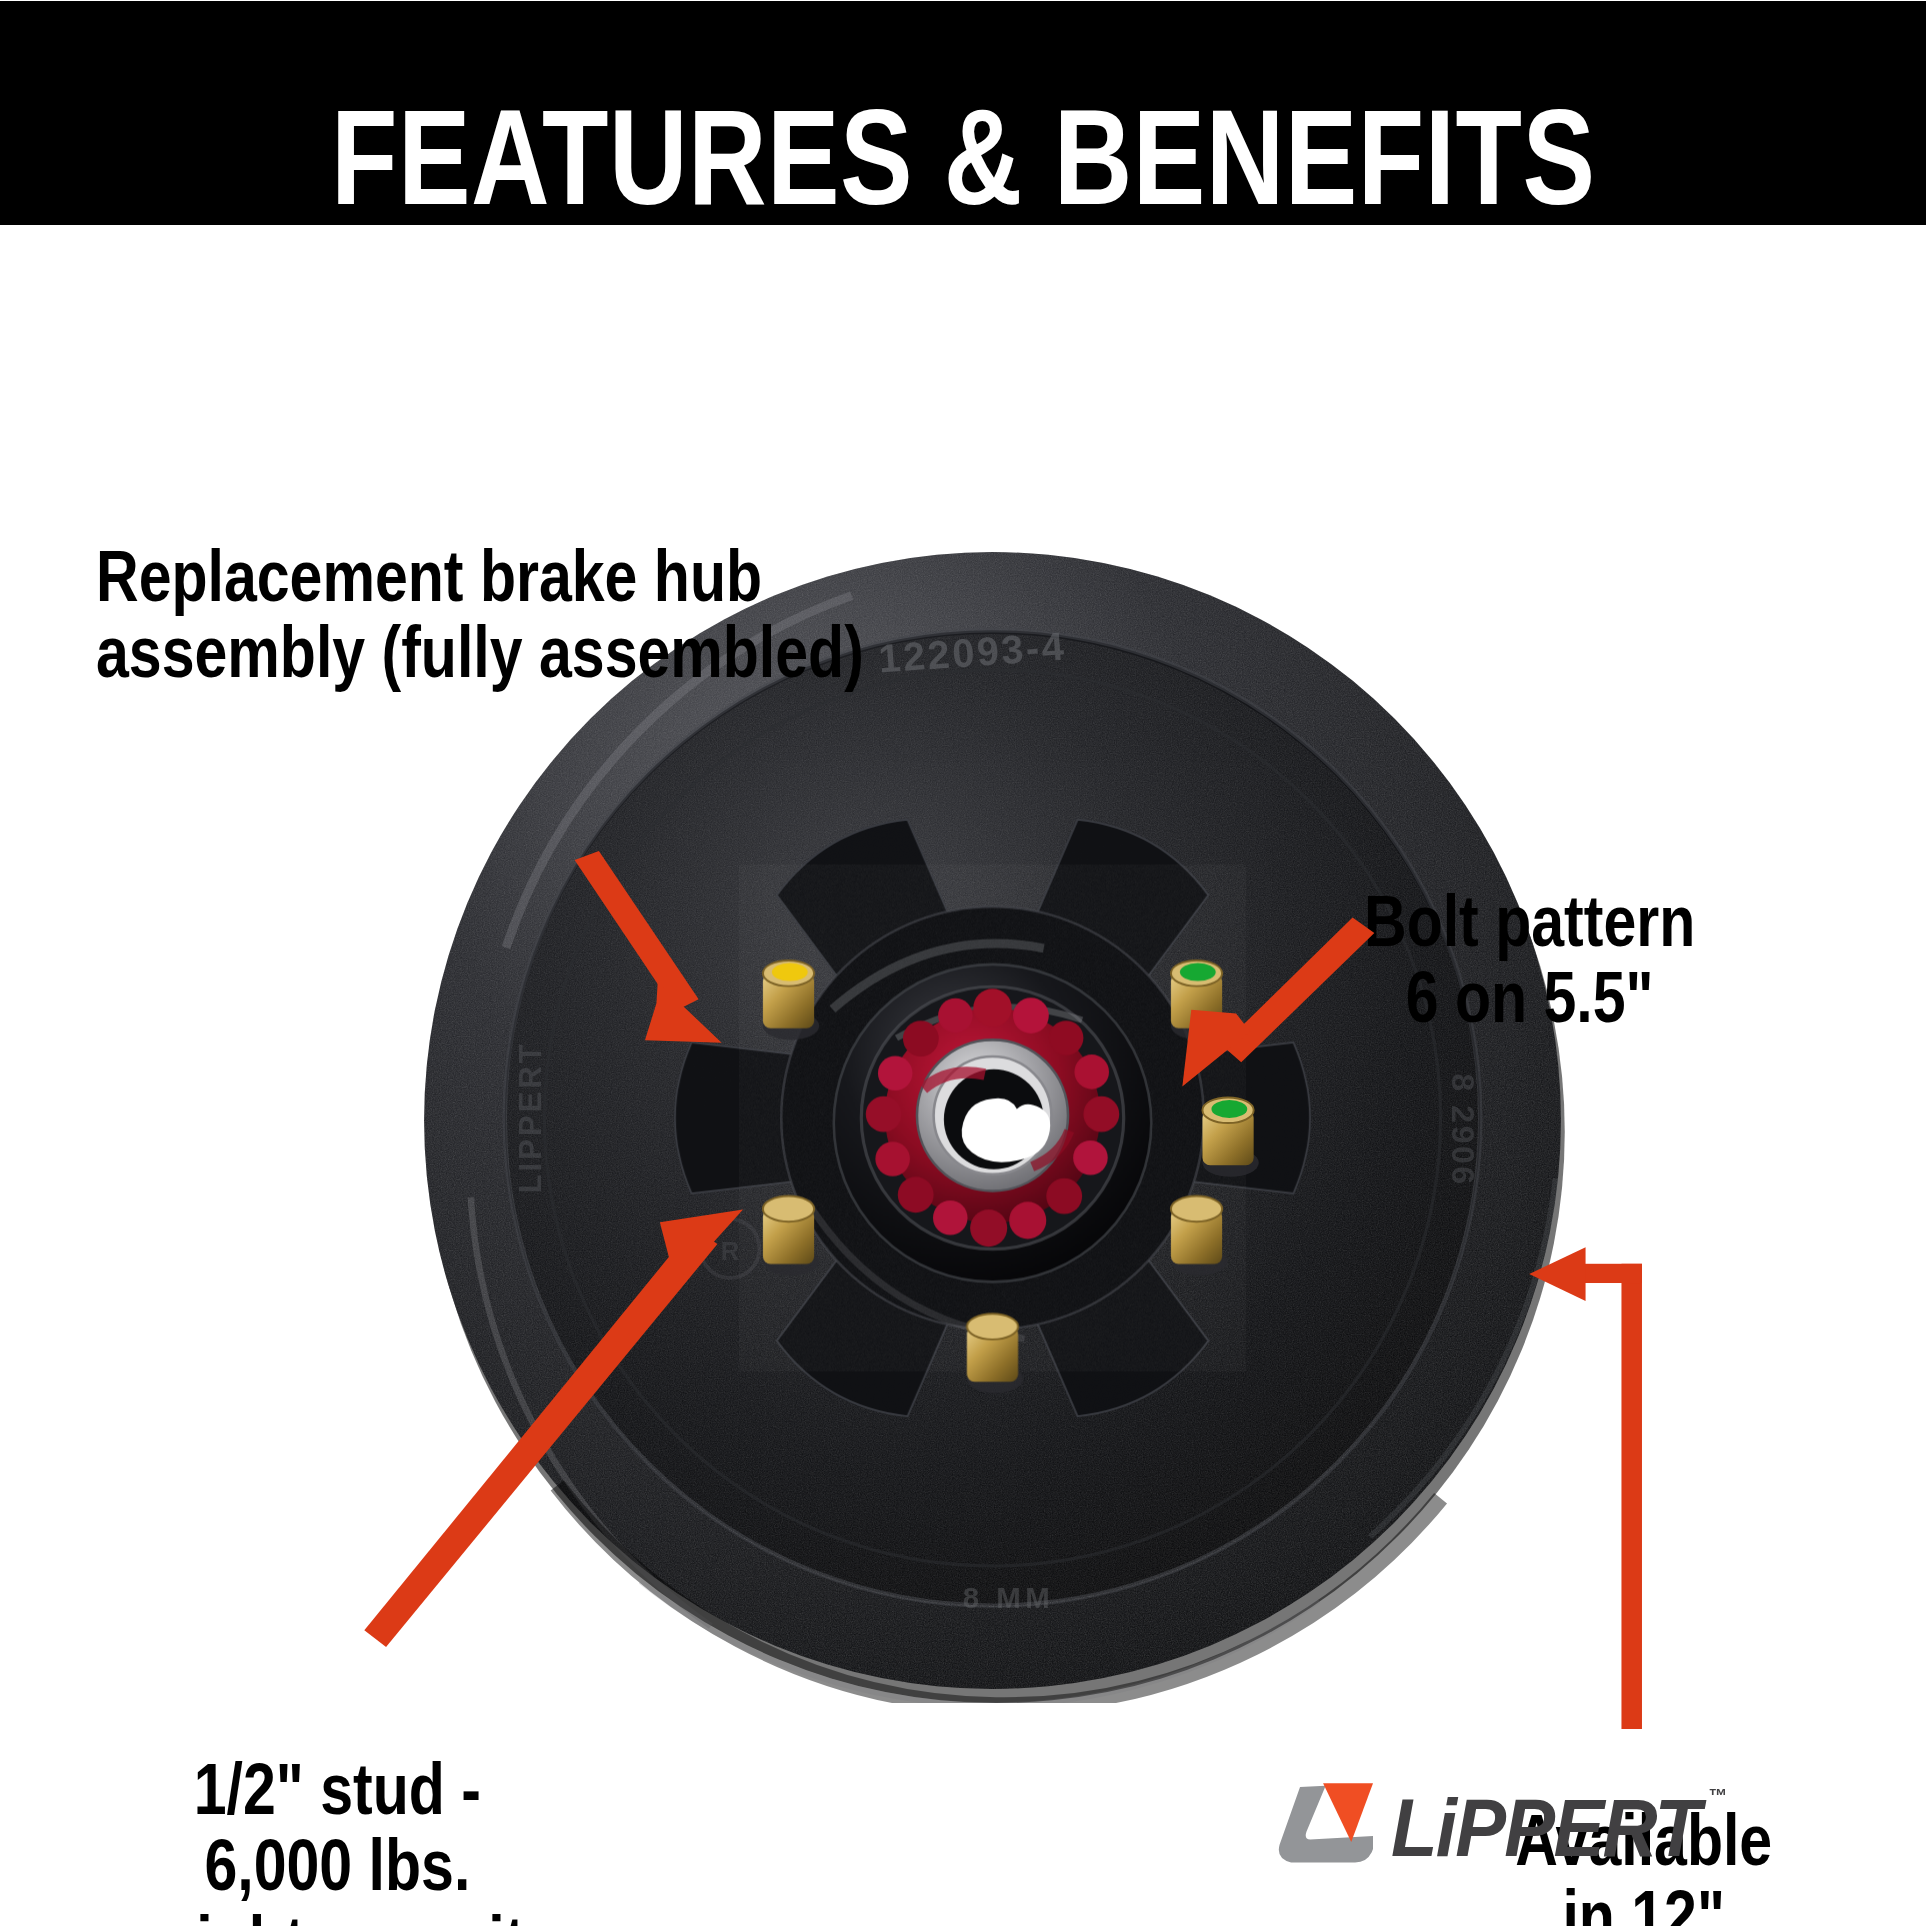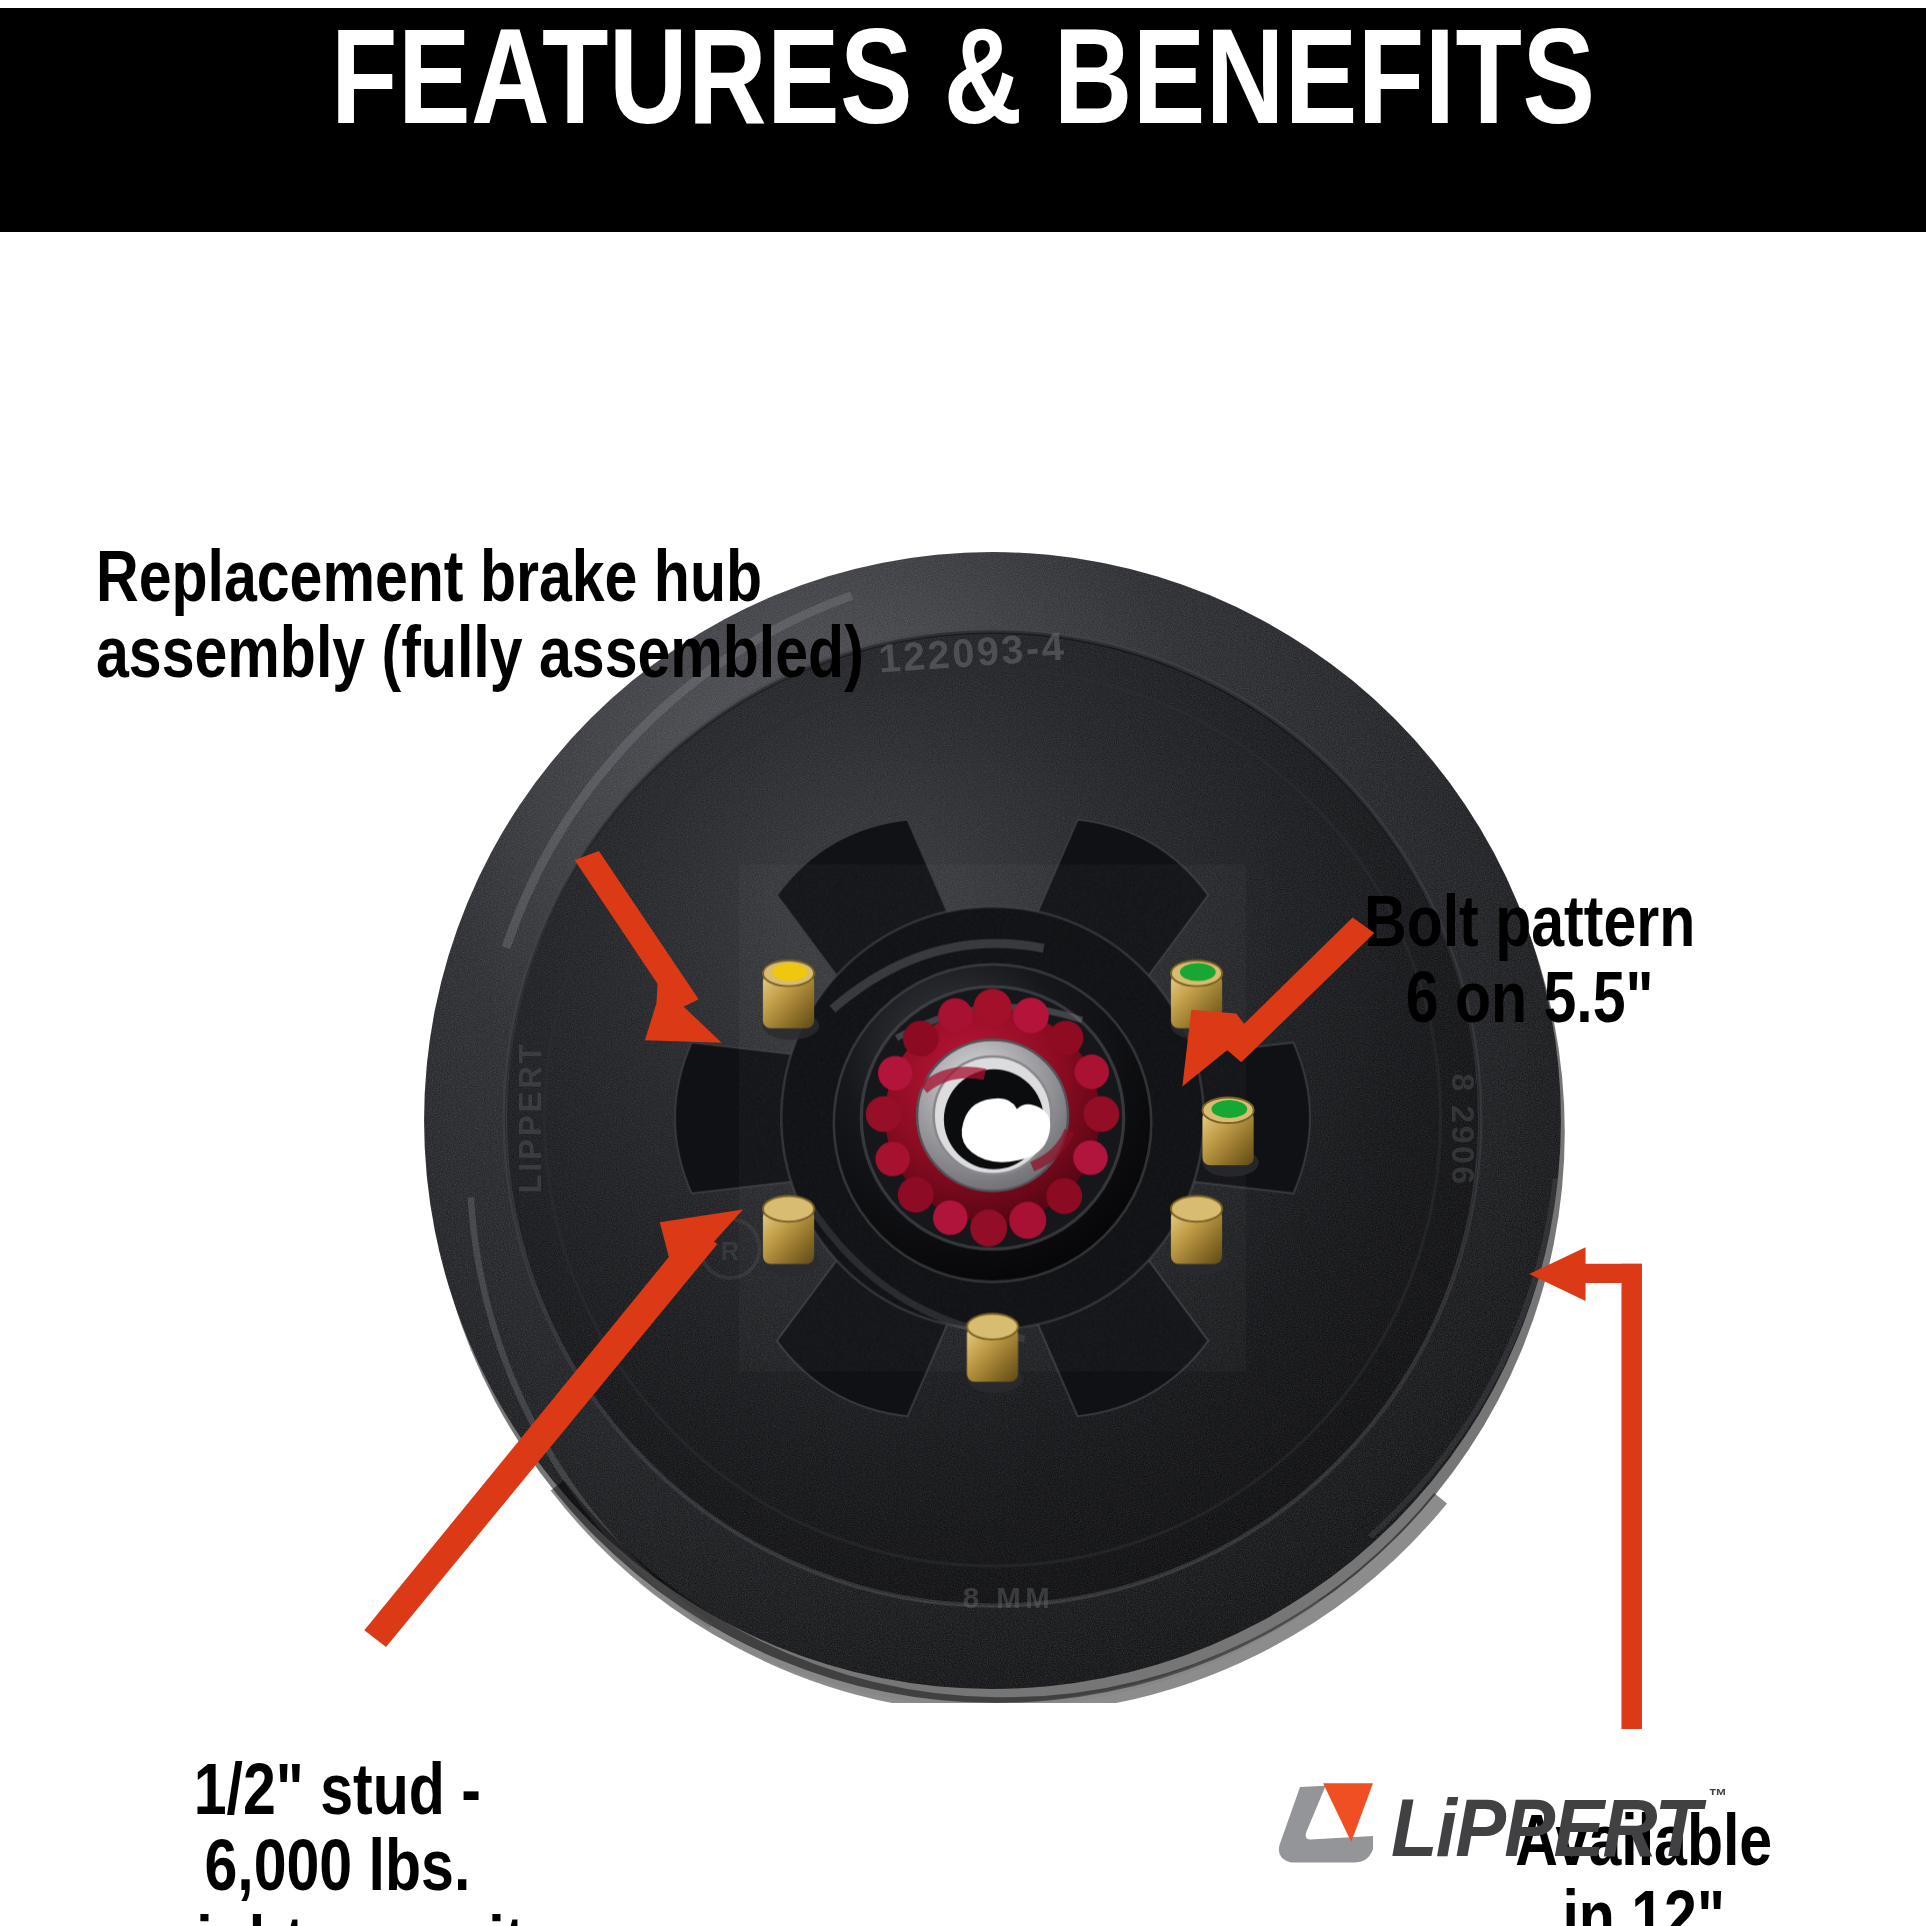--- a/index.html
+++ b/index.html
@@ -1,21 +1,21 @@
 <!DOCTYPE html>
 <html style="font-size:10.2px"><head>
 <meta charset="utf-8">
 <style>
   html,body{margin:0;padding:0;background:#fff;}
   body{width:1926px;height:1926px;position:relative;overflow:hidden;
        font-family:"Liberation Sans","DejaVu Sans",sans-serif;}
 
   
-  #header-band{position:absolute;left:0;top:8px;width:1926px;height:224px;
-      background:#000;display:flex;align-items:flex-start;justify-content:center;}
+  #header-band{position:absolute;left:0;top:1px;width:1926px;height:224px;
+      background:#000;display:flex;align-items:flex-end;justify-content:center;}
   #header-title{color:#fff;font-size:136px;font-weight:700;letter-spacing:0.6px;
       line-height:1;transform:scaleX(.80);transform-origin:center center;
       white-space:nowrap;font-family:"Liberation Sans",sans-serif;}
 
   
   #stage{position:absolute;left:0;top:275px;width:1926px;height:1651px;background:#fff;}
 
   
   .callout{position:absolute;color:#000;font-weight:700;line-height:1.06;
       transform:scaleX(.82);white-space:pre-line;

